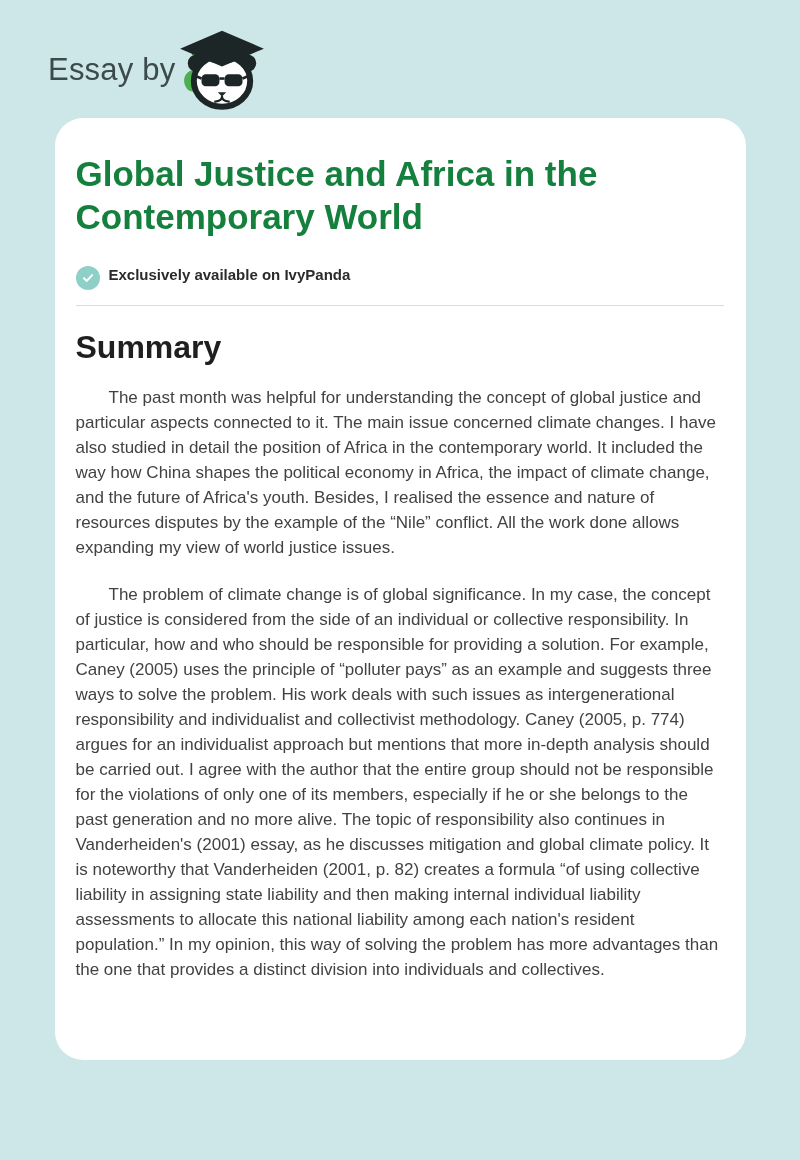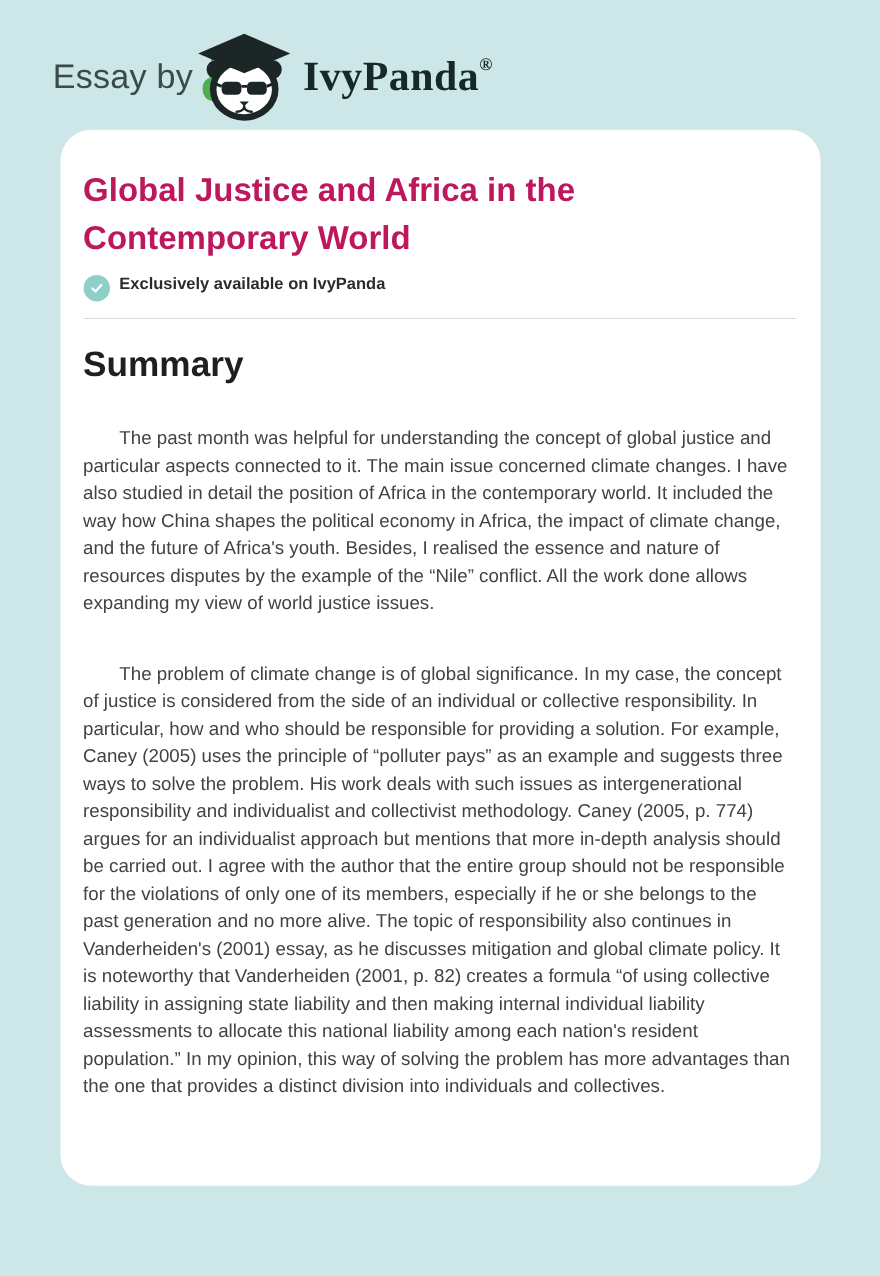--- a/index.html
+++ b/index.html
@@ -46,25 +46,25 @@
   
   .card {
     box-sizing: border-box;
     width: 691px;
     margin: 0 auto;
     background: #ffffff;
     border-radius: 28px;
     padding: 34px 22px 78px 21px;
   }
   .doc-title {
-    margin: 0 0 12px 0;
-    font-size: 30px;
+    margin: 0 0 28px 0;
+    font-size: 35px;
     line-height: 43px;
     font-weight: bold;
-    color: #be185d;
+    color: #15803d;
   }
   .badge-row {
     display: flex;
     margin: 0 0 15px 0;
   }
   .check-circle {
     width: 24px;
     height: 24px;
     border-radius: 50%;
     background: #8ecfc7;
@@ -85,21 +85,21 @@
     margin: 0;
   }
   .section-heading {
     margin: 26px 0 0 0;
     font-size: 32px;
     line-height: 31px;
     font-weight: bold;
     color: #1f1f1f;
   }
   .body-para {
-    margin: 39px 0 0 0;
+    margin: 22px 0 0 0;
     font-size: 17px;
     line-height: 25px;
     color: #424242;
     text-indent: 33px;
   }
 </style>
 </head>
 <body>
 
 <div class="page-header">
@@ -123,21 +123,20 @@
       <rect x="31" y="55" width="21" height="14" rx="5" fill="#1d2626"></rect>
       <rect x="58" y="55" width="21" height="14" rx="5" fill="#1d2626"></rect>
       <line x1="52" y1="60" x2="58" y2="60" stroke="#1d2626" stroke-width="3"></line>
       <line x1="31" y1="60" x2="24" y2="57" stroke="#1d2626" stroke-width="3"></line>
       <line x1="79" y1="60" x2="86" y2="57" stroke="#1d2626" stroke-width="3"></line>
 
       <path d="M50 76 L60 76 L55 81 Z" fill="#1d2626"></path>
       <path d="M55 81 Q55 86 47 87 M55 81 Q55 86 63 87" stroke="#1d2626" stroke-width="2.5" fill="none" stroke-linecap="round"></path>
     </svg>
   </span>
-  <span class="brand"><span>IvyPanda</span><sup>®</sup></span>
 </div>
 
 <div class="card">
   <h1 class="doc-title">Global Justice and Africa in the Contemporary World</h1>
 
   <div class="badge-row">
     <span class="check-circle">
       <svg viewBox="0 0 24 24" width="14" height="14">
         <polyline points="5,12.5 10,17 19,7" fill="none" stroke="#ffffff" stroke-width="3.5" stroke-linecap="round" stroke-linejoin="round"></polyline>
       </svg>

